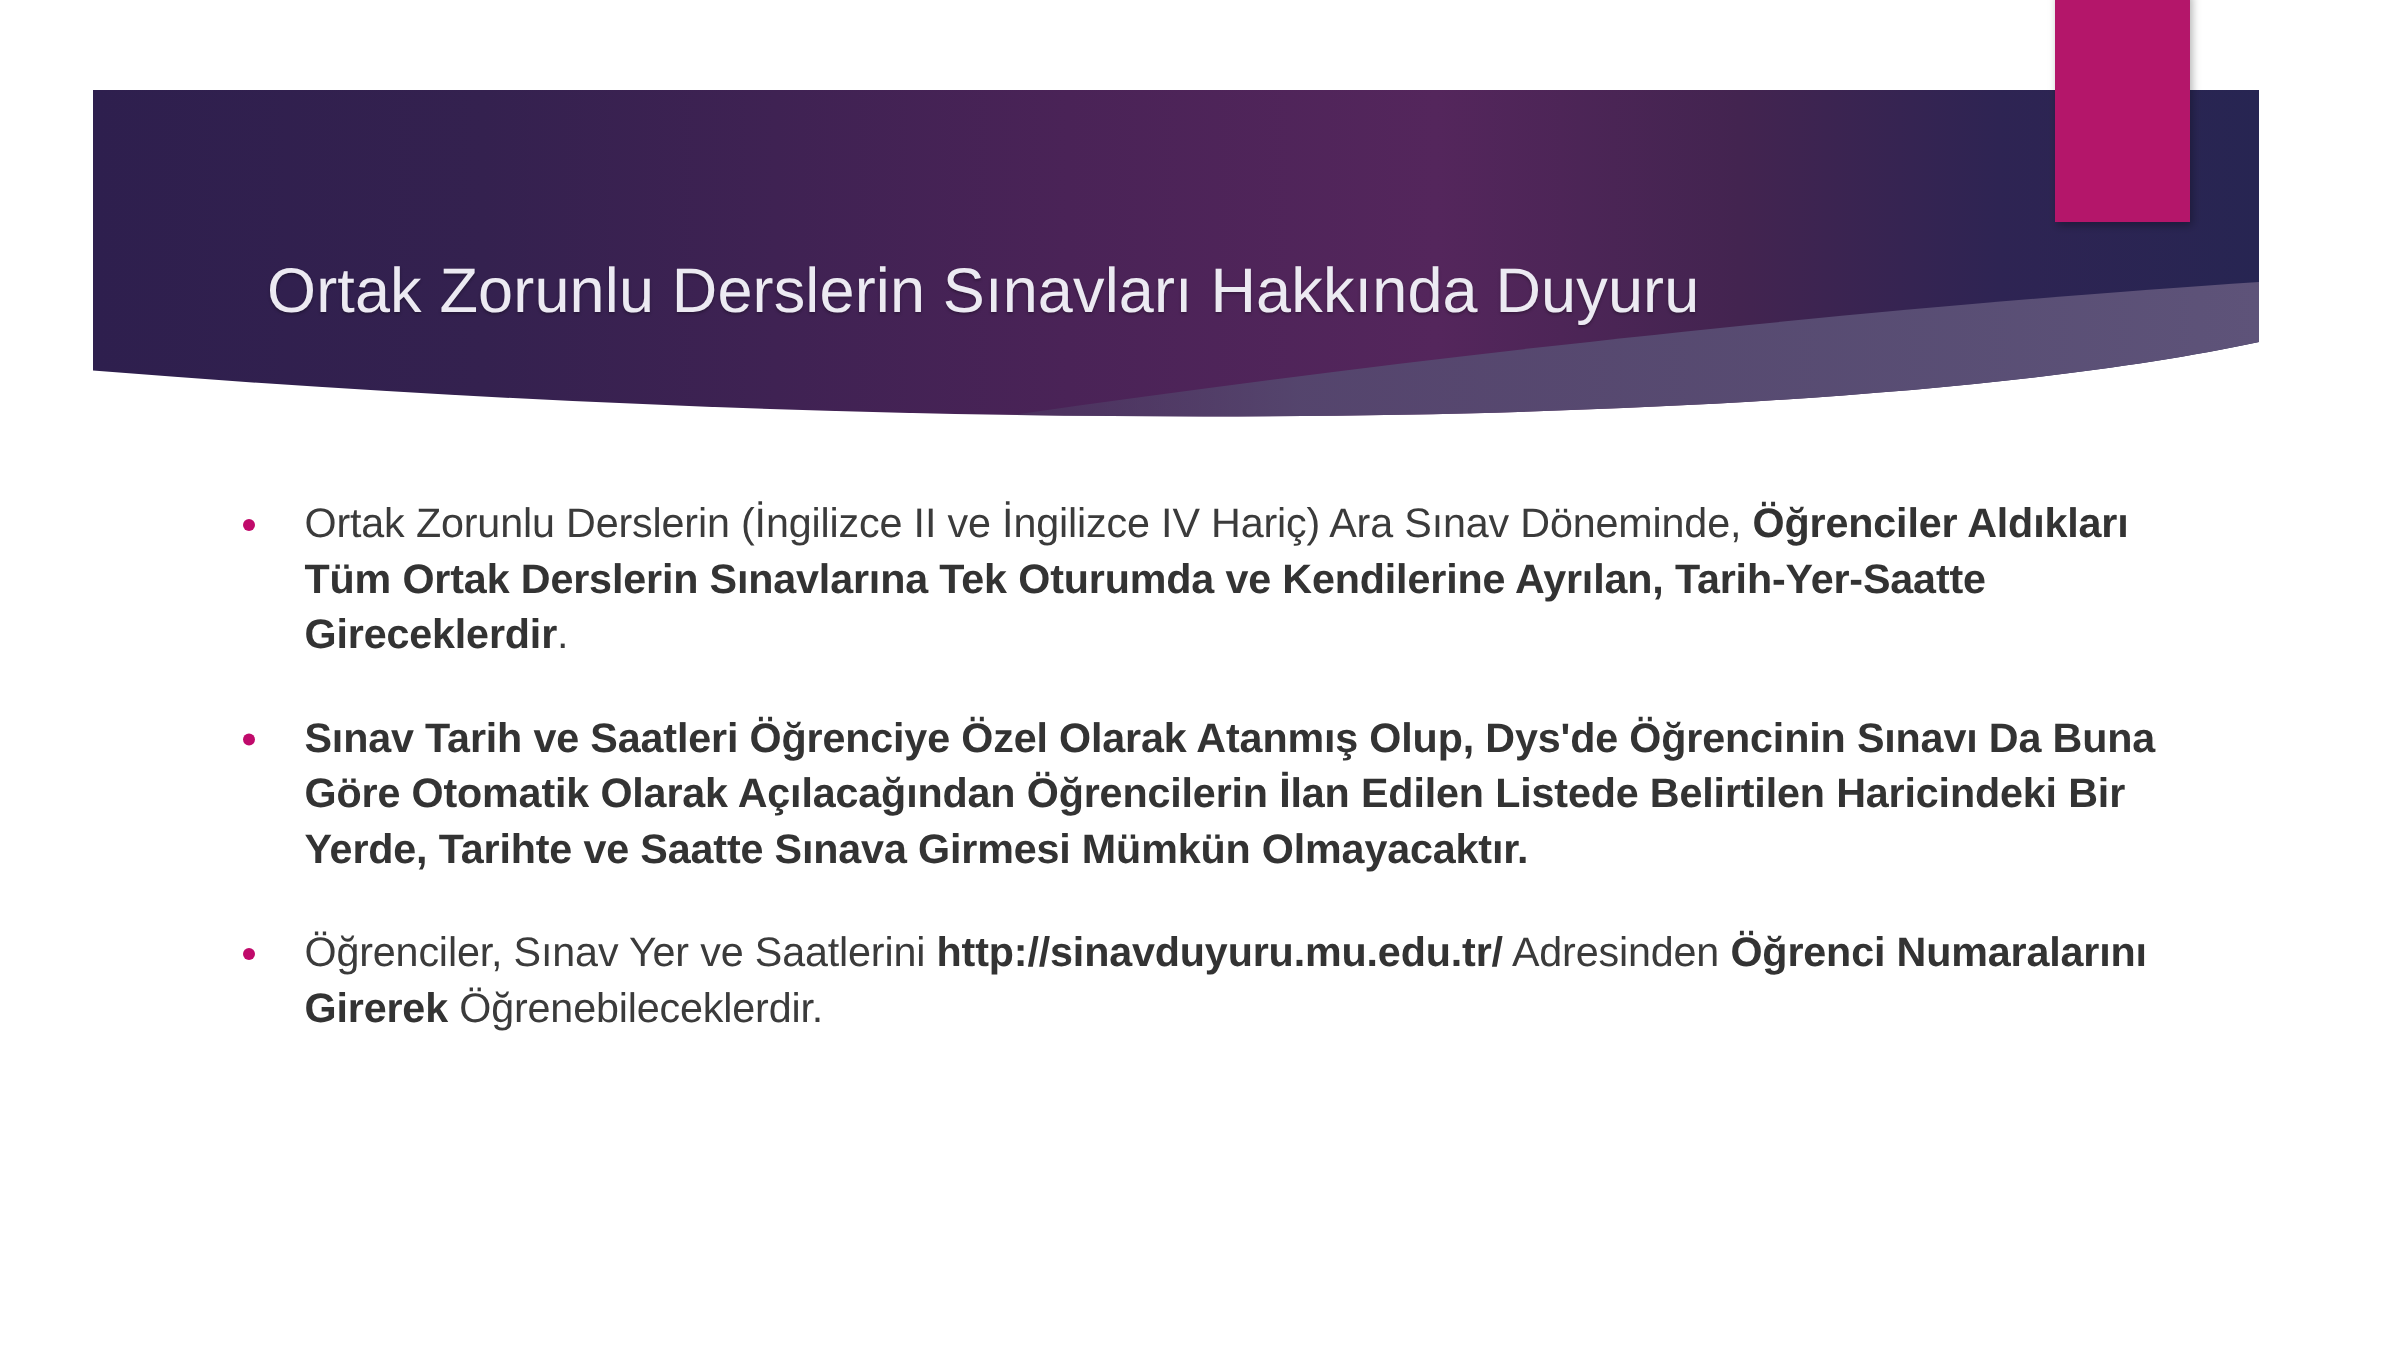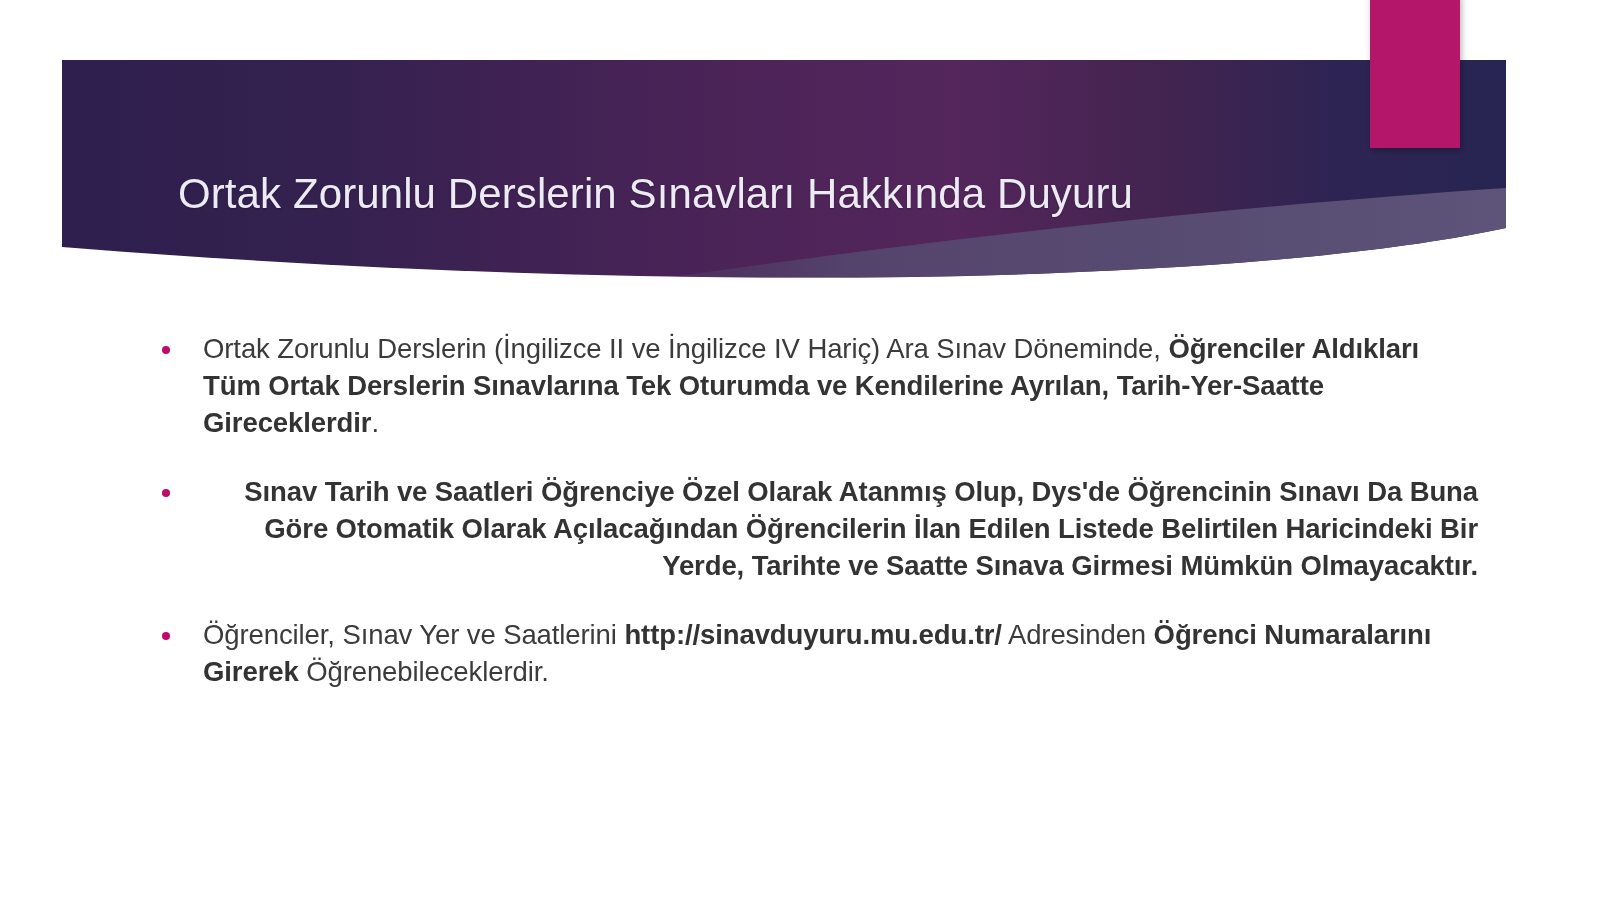--- a/index.html
+++ b/index.html
@@ -81,21 +81,21 @@
 
   .bullet-text {
     flex: 1 1 auto;
     font-size: 27.5px;
     line-height: 1.345;
     color: #3b3b3b;
     font-weight: 400;
     letter-spacing: -0.1px;
   }
   .bullet-text .b { font-weight: 700; color: #333333; }
-  .bullet-text.all-bold { font-weight: 700; color: #333333; text-align: right; }
+  .bullet-text.all-bold { font-weight: 700; color: #333333; }
 </style>
 </head>
 <body>
 
 <div id="slide">
 
   <div id="header-banner">
     <svg width="1600" height="300" viewBox="0 0 1600 300" xmlns="http://www.w3.org/2000/svg">
       <defs>
         <linearGradient id="bannerGrad" x1="0" y1="0" x2="1" y2="0">

